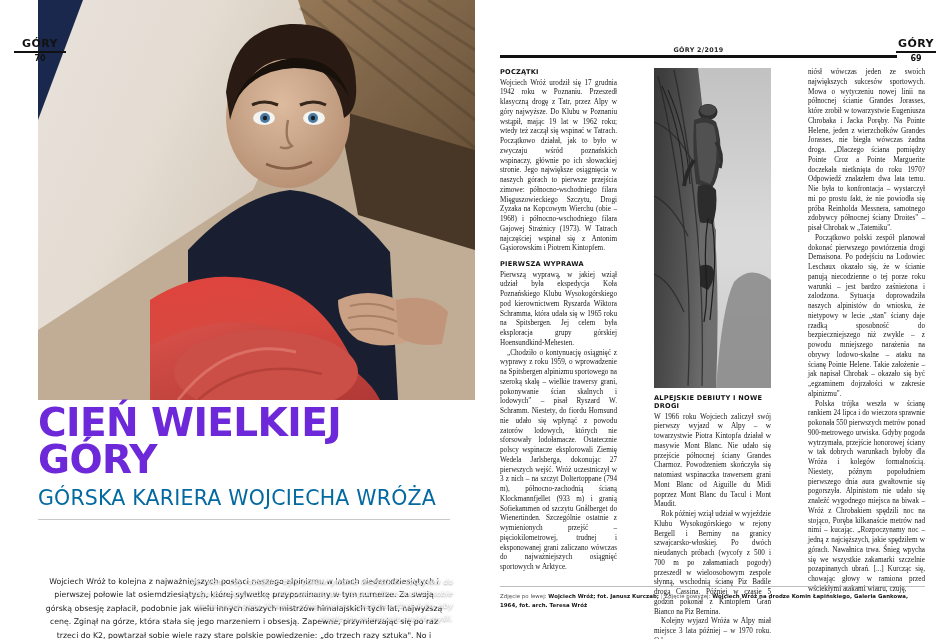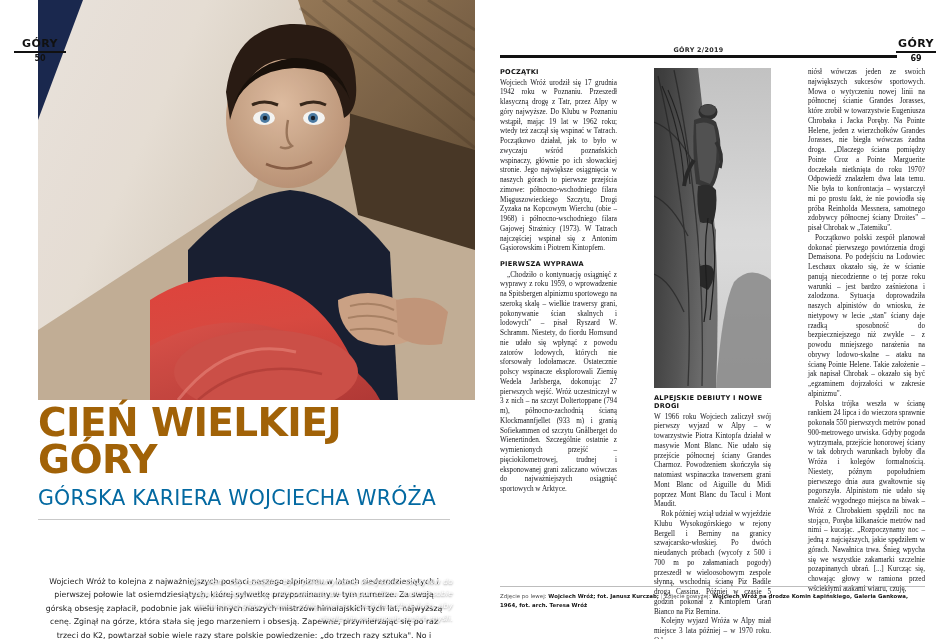--- a/index.html
+++ b/index.html
@@ -54,21 +54,21 @@
     margin-top:9px;
     font-family:"DejaVu Sans", sans-serif;
     font-weight:bold; font-size:7.4px; color:#ffffff;
     text-shadow:0 1px 2px rgba(0,0,0,.45);
   }
 
   .title-block { position:absolute; left:38px; top:404px; width:412px; }
   .main-title {
     font-family:"DejaVu Sans", sans-serif;
     font-weight:bold; font-size:39px; line-height:0.96;
-    letter-spacing:-0.6px; color:#a16207;
+    letter-spacing:-0.6px; color:#6d28d9;
   }
   .sub-title {
     font-family:"DejaVu Sans", sans-serif;
     font-weight:normal; font-size:20.5px; line-height:1.1;
     letter-spacing:0.2px; color:#0369a1; margin-top:8px;
   }
   .byline {
     margin-top:13px; text-align:right;
     font-size:11.5px; color:#1b1b1b; letter-spacing:0.3px;
   }
@@ -230,21 +230,21 @@
       </svg>
     </div>
 
     <div class="quote-box">
       <div class="quote-text">Nie wiem, czy rozsądne było porównywanie wszystkich szczytów do tego jednego, który mnie pokonał, ale nie potrafiłem znaleźć sobie godniejszej góry. W walce z nią bowiem przeżyłem zbyt dużo, aby ciągle nie zajmowało moich myśli.</div>
     </div>
 
     <div class="folio-left">
       <div class="folio-mark">GÓRY</div>
       <div class="folio-rule"></div>
-      <div class="folio-num">50</div>
+      <div class="folio-num">70</div>
     </div>
 
     <div class="title-block">
       <div class="main-title">CIEŃ WIELKIEJ GÓRY</div>
       <div class="sub-title">GÓRSKA KARIERA WOJCIECHA WRÓŻA</div>
     </div>
 
     <div class="lead-rule"></div>
     <div class="lead">Wojciech Wróż to kolejna z najważniejszych postaci naszego alpinizmu w latach siedemdziesiątych i pierwszej połowie lat osiemdziesiątych, której sylwetkę przypominamy w tym numerze. Za swoją górską obsesję zapłacił, podobnie jak wielu innych naszych mistrzów himalajskich tych lat, najwyższą cenę. Zginął na górze, która stała się jego marzeniem i obsesją. Zapewne, przymierzając się po raz trzeci do K2, powtarzał sobie wiele razy stare polskie powiedzenie: „do trzech razy sztuka". No i rzeczywiście – za trzecim razem dane mu było stanąć na wyśnionej górze, niestety pozostał na niej na zawsze.</div>
   </div>
@@ -261,20 +261,21 @@
       <div class="folio-rule"></div>
       <div class="folio-num">69</div>
     </div>
 
     <div class="cols">
 
       <div class="col col1">
         <div class="kicker">POCZĄTKI</div>
         <p class="body-p first">Wojciech Wróż urodził się 17 grudnia 1942 roku w Poznaniu. Przeszedł klasyczną drogę z Tatr, przez Alpy w góry najwyższe. Do Klubu w Poznaniu wstąpił, mając 19 lat w 1962 roku; wtedy też zaczął się wspinać w Tatrach. Początkowo działał, jak to było w zwyczaju wśród poznańskich wspinaczy, głównie po ich słowackiej stronie. Jego największe osiągnięcia w naszych górach to pierwsze przejścia zimowe: północno-wschodniego filara Mięguszowieckiego Szczytu, Drogi Zyzaka na Kopcowym Wierchu (obie – 1968) i północno-wschodniego filara Gajowej Strażnicy (1973). W Tatrach najczęściej wspinał się z Antonim Gąsiorowskim i Piotrem Kintopfem.</p>
         <div class="kicker">PIERWSZA WYPRAWA</div>
+        <p class="body-p first">Pierwszą wyprawą, w jakiej wziął udział była ekspedycja Koła Poznańskiego Klubu Wysokogórskiego pod kierownictwem Ryszarda Wiktora Schramma, która udała się w 1965 roku na Spitsbergen. Jej celem była eksploracja grupy górskiej Hoensundkind-Mehesten.</p>
         <p class="body-p">„Chodziło o kontynuację osiągnięć z wyprawy z roku 1959, o wprowadzenie na Spitsbergen alpinizmu sportowego na szeroką skalę – wielkie trawersy grani, pokonywanie ścian skalnych i lodowych" – pisał Ryszard W. Schramm. Niestety, do fiordu Hornsund nie udało się wpłynąć z powodu zatorów lodowych, których nie sforsowały lodołamacze. Ostatecznie polscy wspinacze eksplorowali Ziemię Wedela Jarlsberga, dokonując 27 pierwszych wejść. Wróż uczestniczył w 3 z nich – na szczyt Doltertoppane (794 m), północno-zachodnią ścianą Klockmannfjellet (933 m) i granią Sofiekammen od szczytu Gnålberget do Wienertinden. Szczególnie ostatnie z wymienionych przejść – pięciokilometrowej, trudnej i eksponowanej grani zaliczano wówczas do najważniejszych osiągnięć sportowych w Arktyce.</p>
       </div>
 
       <div class="photo-mid">
         <svg viewBox="0 0 117 320" preserveAspectRatio="xMidYMid slice" aria-hidden="true">
           <defs>
             <linearGradient id="skyG" x1="0" y1="0" x2="0" y2="1">
               <stop offset="0" stop-color="#c9c9c9"></stop>
               <stop offset="0.55" stop-color="#e2e2e2"></stop>
               <stop offset="1" stop-color="#cfcfcf"></stop>

